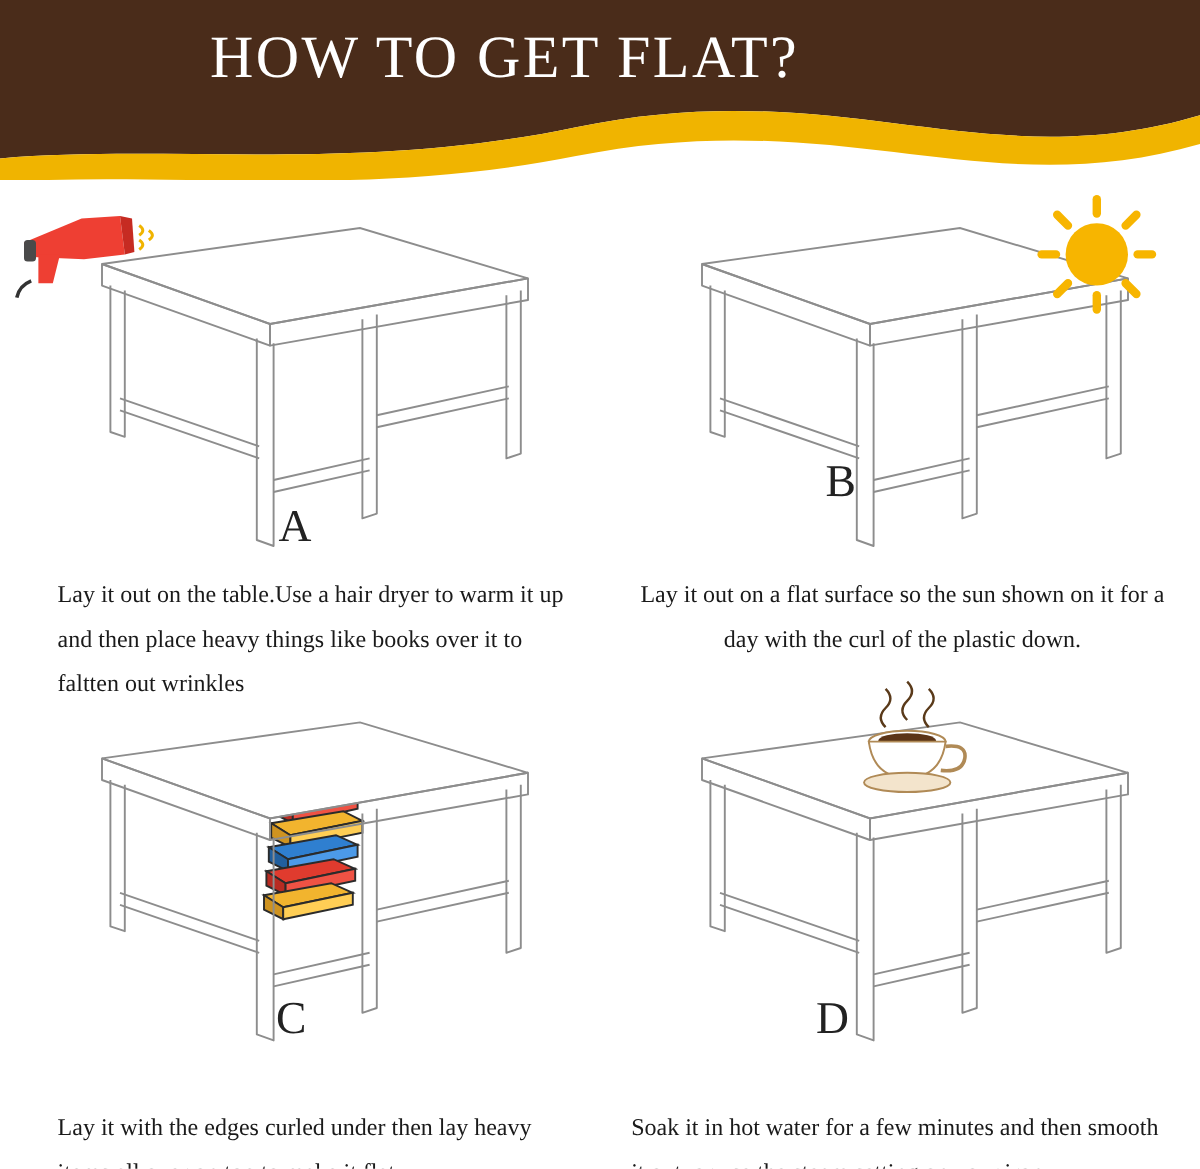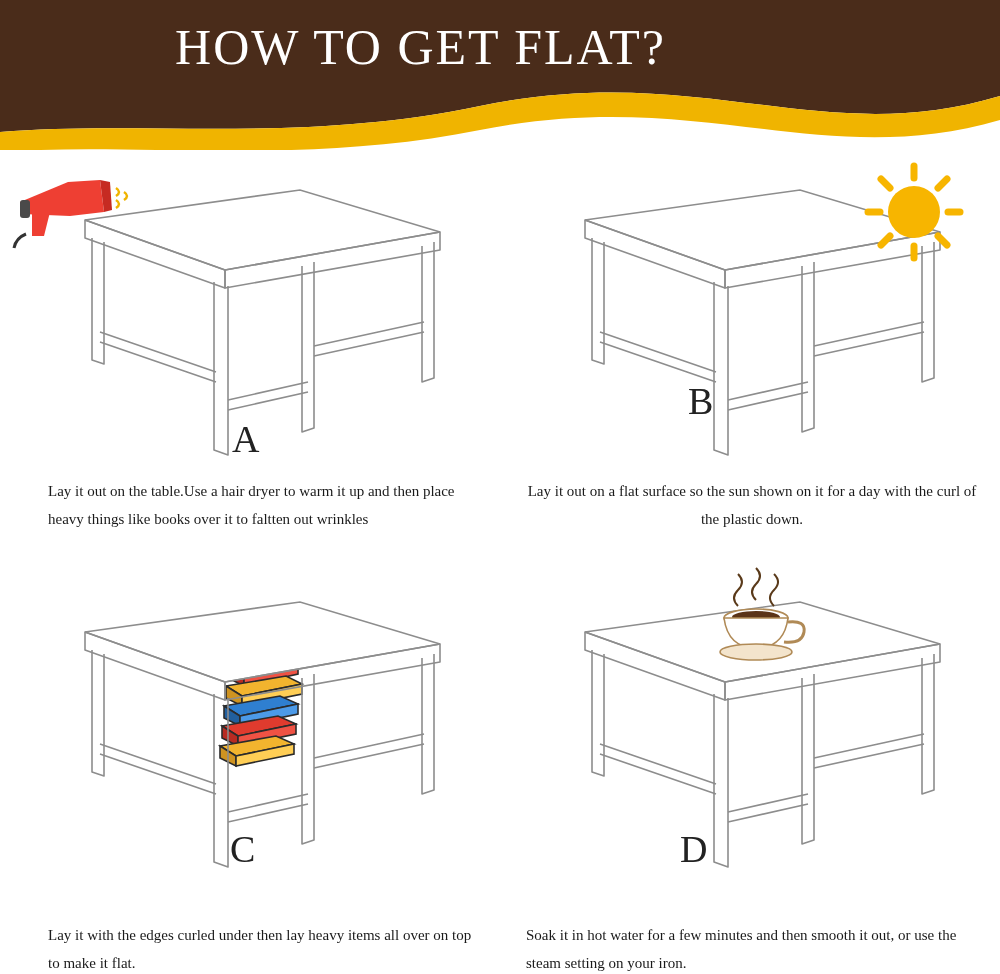--- a/index.html
+++ b/index.html
@@ -73,21 +73,21 @@
     font-family: "Liberation Serif", serif;
     font-size: 38px;
     color: #222222;
     line-height: 1;
   }
   .panel-caption {
     position: absolute;
     left: 48px;
     width: 430px;
     font-family: "Liberation Serif", serif;
-    font-size: 15px;
+    font-size: 20px;
     line-height: 1.85;
     color: #1a1a1a;
   }
   .panel-b .panel-caption,
   .panel-d .panel-caption { left: 26px; width: 452px; }
 
   
   .panel-a .panel-caption { top: 328px; }
   .panel-b .panel-caption { top: 328px; text-align: center; }
   .panel-c .panel-caption { top: 770px; }

